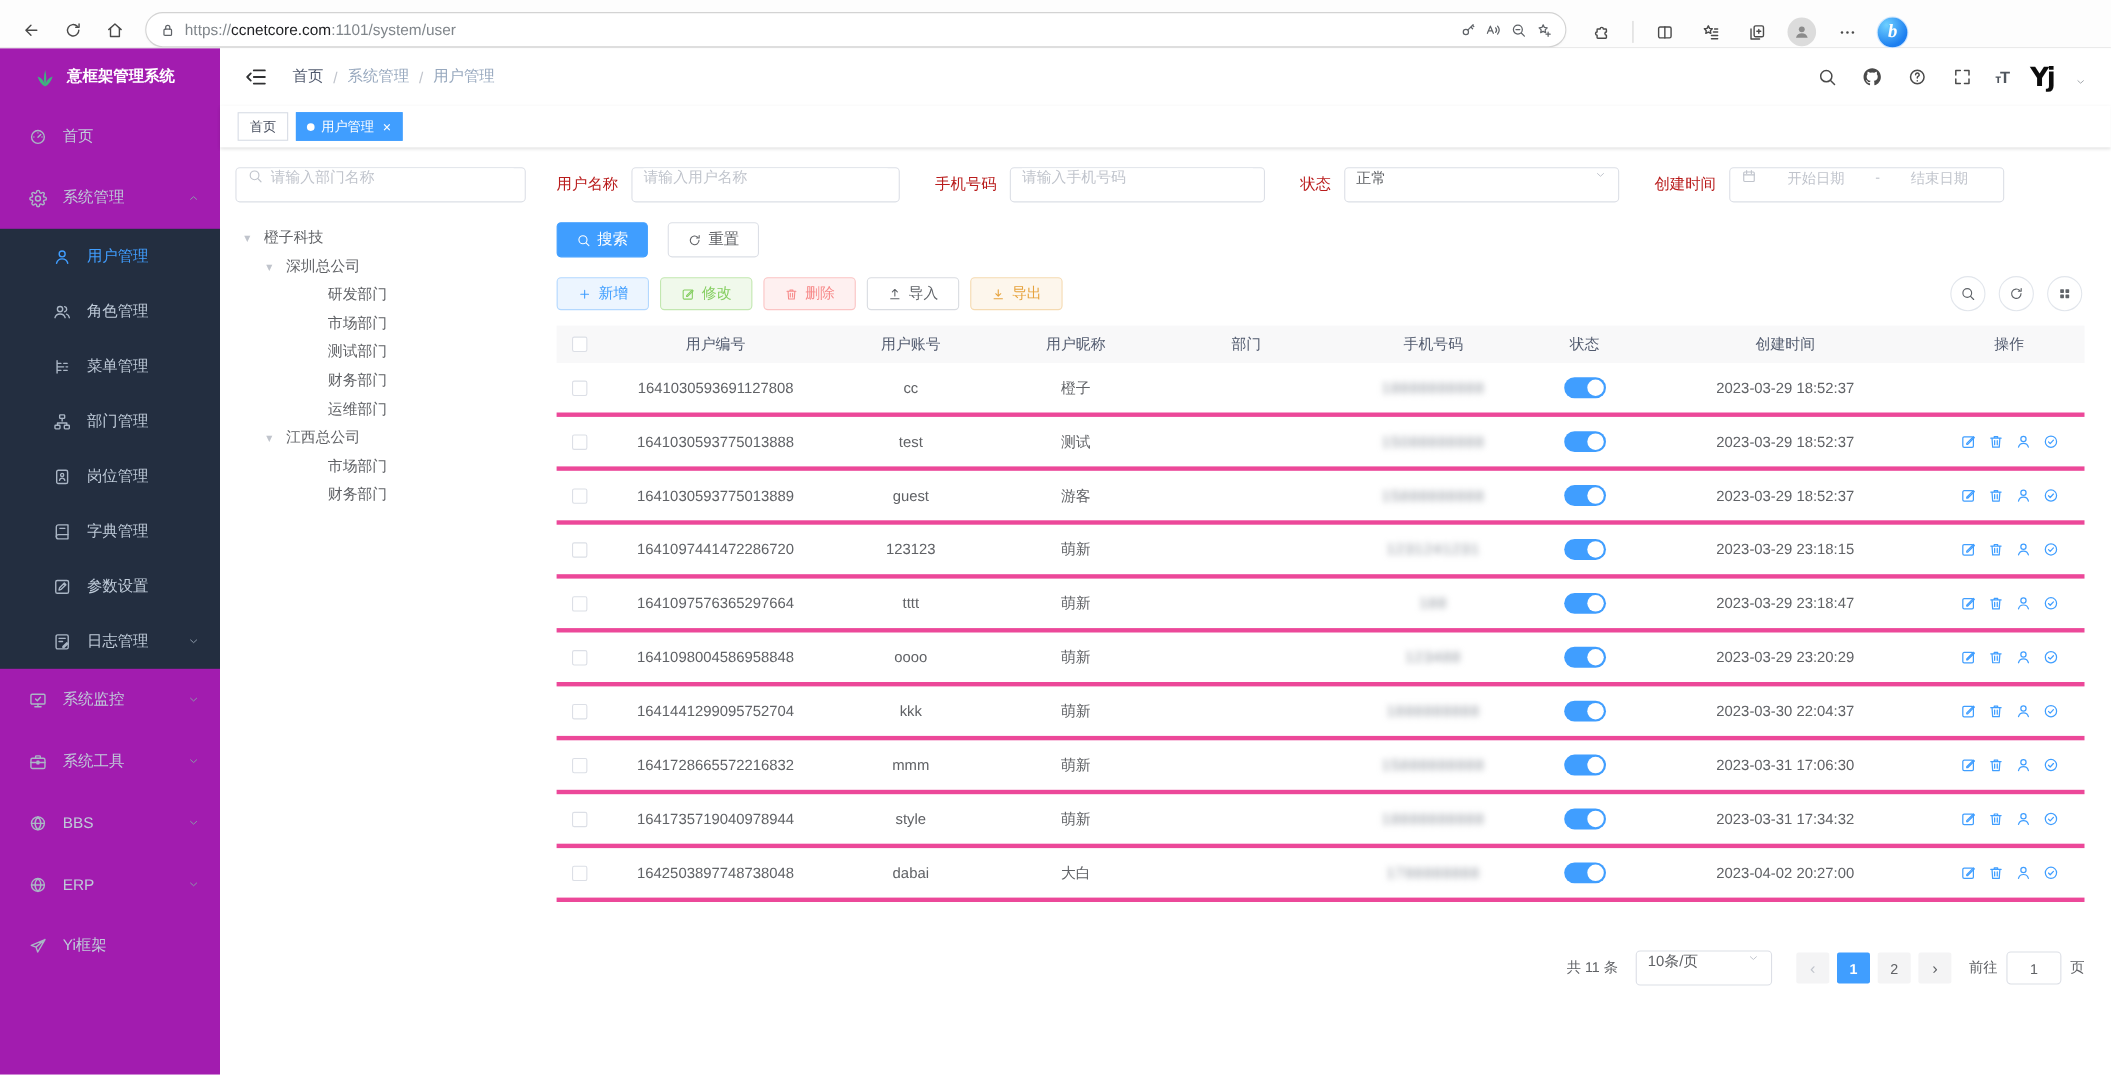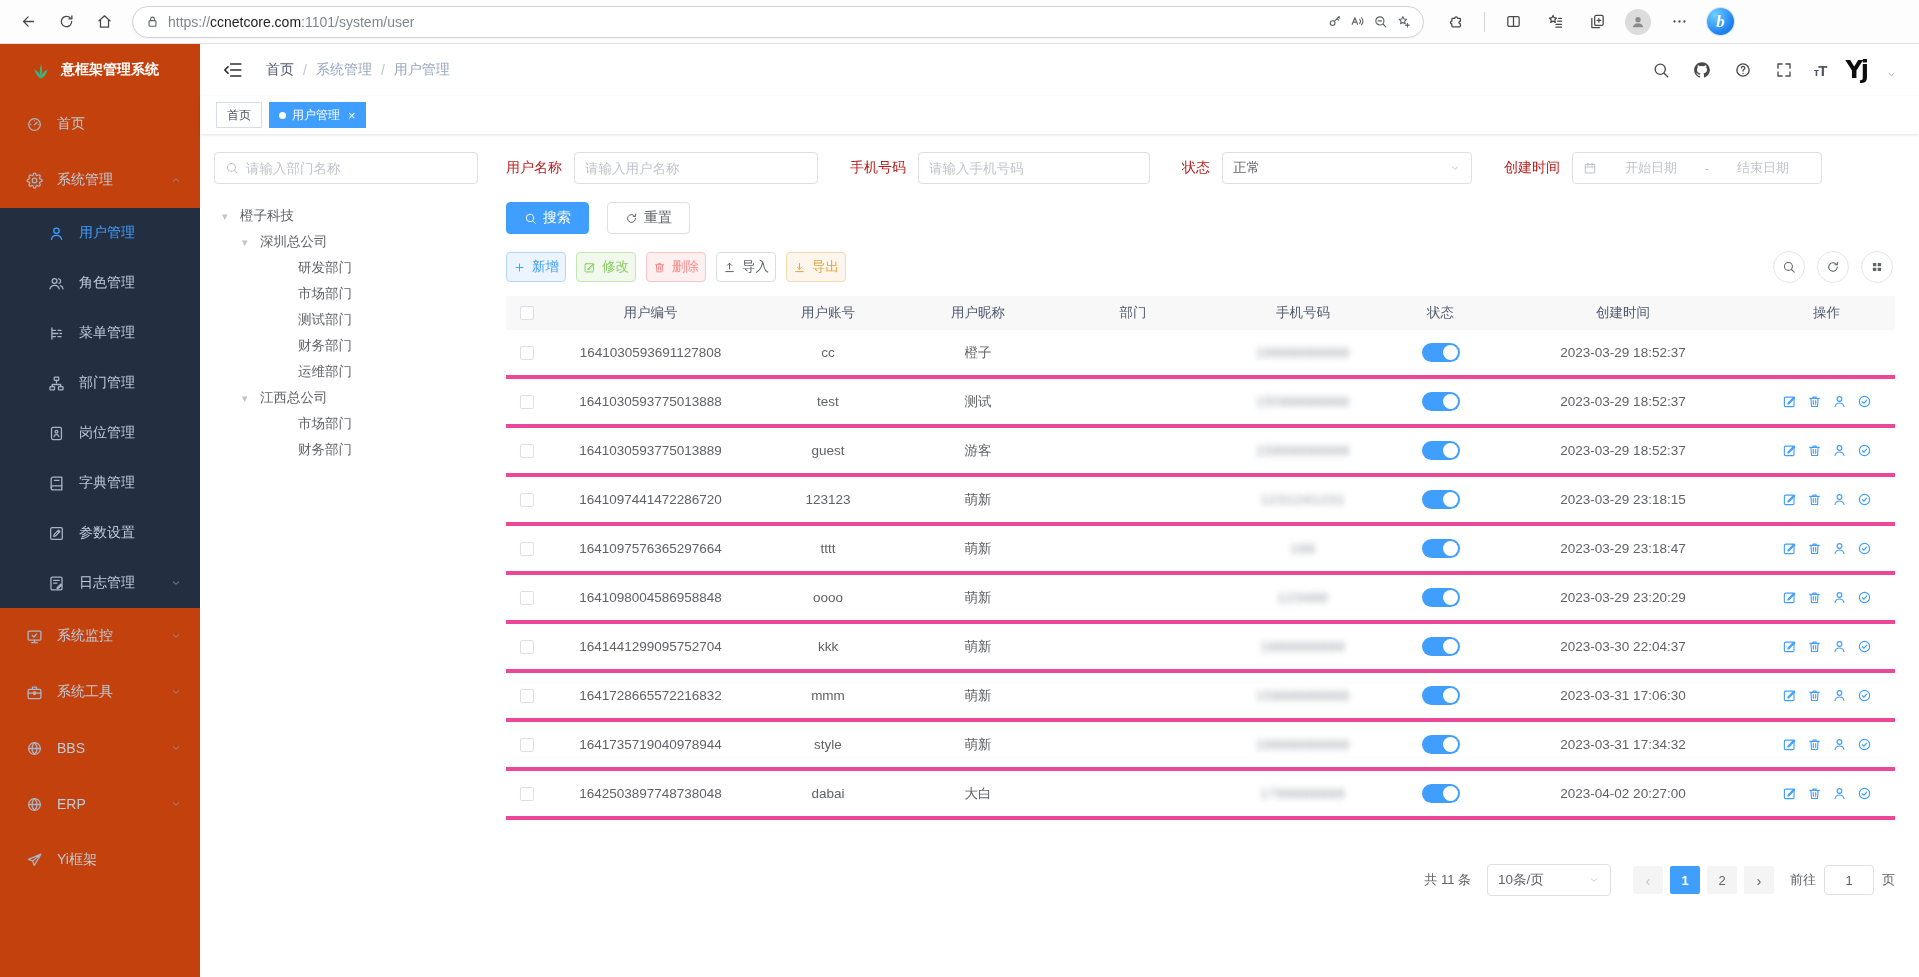--- a/index.html
+++ b/index.html
@@ -2,38 +2,38 @@
 <html><head>
 <meta charset="utf-8">
 <style>
 *{margin:0;padding:0;box-sizing:border-box}
 html,body{width:1919px;height:977px}
 body{font-family:"Liberation Sans","DejaVu Sans",sans-serif;background:#fff;overflow:hidden;font-size:14px;color:#303133}
 .ic{display:inline-flex;flex:none}
 .ic svg{width:100%;height:100%;display:block}
 
 
-.browser{height:44px;background:#fdfdfd;border-bottom:1px solid #e1e1e1;display:flex;align-items:center;padding:0 12px;gap:6px}
+.browser{height:44px;background:#fdfdfd;border-bottom:1px solid #e1e1e1;display:flex;align-items:flex-end;padding:0 12px;gap:6px}
 .bico{width:32px;height:32px;border-radius:6px;display:flex;align-items:center;justify-content:center;color:#4a4a4a}
 .bico .ic{width:17px;height:17px}
 .addr{width:1292px;height:32px;margin-left:6px;background:#fff;border:1px solid #d3d3d3;border-radius:16px;display:flex;align-items:center;padding:0 12px;gap:8px;box-shadow:0 1px 2px rgba(0,0,0,.04)}
 .addr .ic{width:15px;height:15px;color:#5f6368}
 .url{font-size:14px;color:#202124;white-space:nowrap}
 .url .dim{color:#80868b}
 .addr .spacer{flex:1}
 .chromeset{display:flex;align-items:center;gap:14px;margin-left:12px}
 .chromeset .bico{width:28px;height:28px}
 .vdiv{width:1px;height:20px;background:#d4d4d4}
 .avatar{width:26px;height:26px;border-radius:50%;background:#dcdcdc;display:flex;align-items:center;justify-content:center;color:#8b8b8b}
 .avatar .ic{width:16px;height:16px}
 .copilot{width:27px;height:27px;border-radius:50%;background:radial-gradient(circle at 30% 25%,#6ed0ff,#1d7ff0 70%);color:#fff;display:flex;align-items:center;justify-content:center;font-family:"Liberation Serif",serif;font-style:italic;font-weight:bold;font-size:17px;box-shadow:0 0 0 1px #cfe6ff}
 
 
 .shell{display:flex;height:933px}
-.sidebar{width:200px;flex:none;background:#c2410c;color:#bfcbd9;height:100%;overflow:hidden}
+.sidebar{width:200px;flex:none;background:#a21caf;color:#bfcbd9;height:100%;overflow:hidden}
 .logo-row{height:52px;display:flex;align-items:center;padding-left:30px;gap:9px;color:#fff;font-weight:bold;font-size:14px}
 .logo-ic{width:22px;height:22px;color:#3eb27f}
 .menu-item{height:56px;display:flex;align-items:center;padding:0 18px 0 26px;font-size:14px;cursor:pointer}
 .menu-item .mi-ic{width:17px;height:17px;margin-right:14px;color:#aab6c5}
 .menu-item .mi-ch{width:12px;height:12px;margin-left:auto;color:#8b98a8}
 .menu-item .mi-ch.up svg{transform:rotate(180deg)}
 .submenu{background:#232e40}
 .submenu .menu-item{height:50px;padding-left:48px}
 .menu-item.active,.menu-item.active .mi-ic{color:#409eff}
 
@@ -56,21 +56,21 @@
 
 .tabbar{height:38px;display:flex;align-items:center;gap:7px;padding:0 16px;background:#fff;box-shadow:0 1px 3px rgba(0,0,0,.12);position:relative;z-index:2}
 .tag{height:26px;display:inline-flex;align-items:center;padding:0 10px;border:1px solid #d8dce5;background:#fff;color:#495060;font-size:12px;cursor:pointer}
 .tag.active{background:#409eff;border-color:#409eff;color:#fff;gap:6px;padding:0 9px}
 .tag .dot{width:7px;height:7px;border-radius:50%;background:#fff}
 .tag .x{font-size:13px;line-height:1;margin-left:2px}
 
 
 .content{flex:1;display:flex;padding:18px 24px 0 14px;gap:28px;background:#fff;overflow:hidden}
 .tree-panel{width:264px;flex:none}
-.inputbox{height:32px;border:1px solid #dcdfe6;border-radius:4px;display:flex;align-items:center;padding:0 10px;gap:7px;background:#fff}
+.inputbox{height:32px;border:1px solid #dcdfe6;border-radius:4px;display:flex;align-items:flex-start;padding:0 10px;gap:7px;background:#fff}
 .inputbox .ic{width:14px;height:14px;color:#c0c4cc}
 .inputbox input{border:none;outline:none;flex:1;font-size:13.5px;color:#606266;font-family:inherit;min-width:0}
 .inputbox input::placeholder{color:#c0c4cc}
 .tree{margin-top:19px}
 .tree-node{height:26px;display:flex;align-items:center;font-size:13.5px;color:#606266;cursor:pointer}
 .tree-node .tcaret{width:18px;color:#c0c4cc;font-size:11px}
 .tree-node.lvl0{padding-left:8px}
 .tree-node.lvl1{padding-left:28px}
 .tree-node.lvl2{padding-left:66px}
 
@@ -87,21 +87,21 @@
 .datebox{gap:6px;justify-content:space-between}
 .datebox .ph{color:#c0c4cc;font-size:13px;flex:1;text-align:center}
 .datebox .sep{color:#c0c4cc;font-size:13px}
 
 
 .btnrow{margin-top:18px;display:flex;gap:18px}
 .btn{height:32px;padding:0 17px;border-radius:4px;border:1px solid #dcdfe6;background:#fff;color:#606266;font-size:14px;display:inline-flex;align-items:center;gap:6px;cursor:pointer;font-family:inherit}
 .btn .ic{width:13px;height:13px}
 .btn.primary{background:#409eff;border-color:#409eff;color:#fff}
 .toolrow{margin-top:17px;display:flex;gap:10px;align-items:center}
-.btn.sm{height:30px;padding:0 6px;font-size:13.5px}
+.btn.sm{height:30px;padding:0 18px;font-size:13.5px}
 .btn.lblue{background:#ecf5ff;border-color:#b3d8ff;color:#409eff}
 .btn.lgreen{background:#f0f9eb;border-color:#c2e7b0;color:#85ce61}
 .btn.lred{background:#fef0f0;border-color:#fbc4c4;color:#f78989}
 .btn.lorange{background:#fdf6ec;border-color:#f5dab1;color:#e6a23c}
 .btn.plain{background:#fff;border-color:#d9dce1;color:#5f6368}
 .circlebtns{margin-left:auto;display:flex;gap:12px;margin-right:2px}
 .cbtn{width:32px;height:32px;border-radius:50%;border:1px solid #e2e6ec;background:#fff;display:flex;align-items:center;justify-content:center;color:#5f6368;cursor:pointer}
 .cbtn .ic{width:14px;height:14px}
 
 

